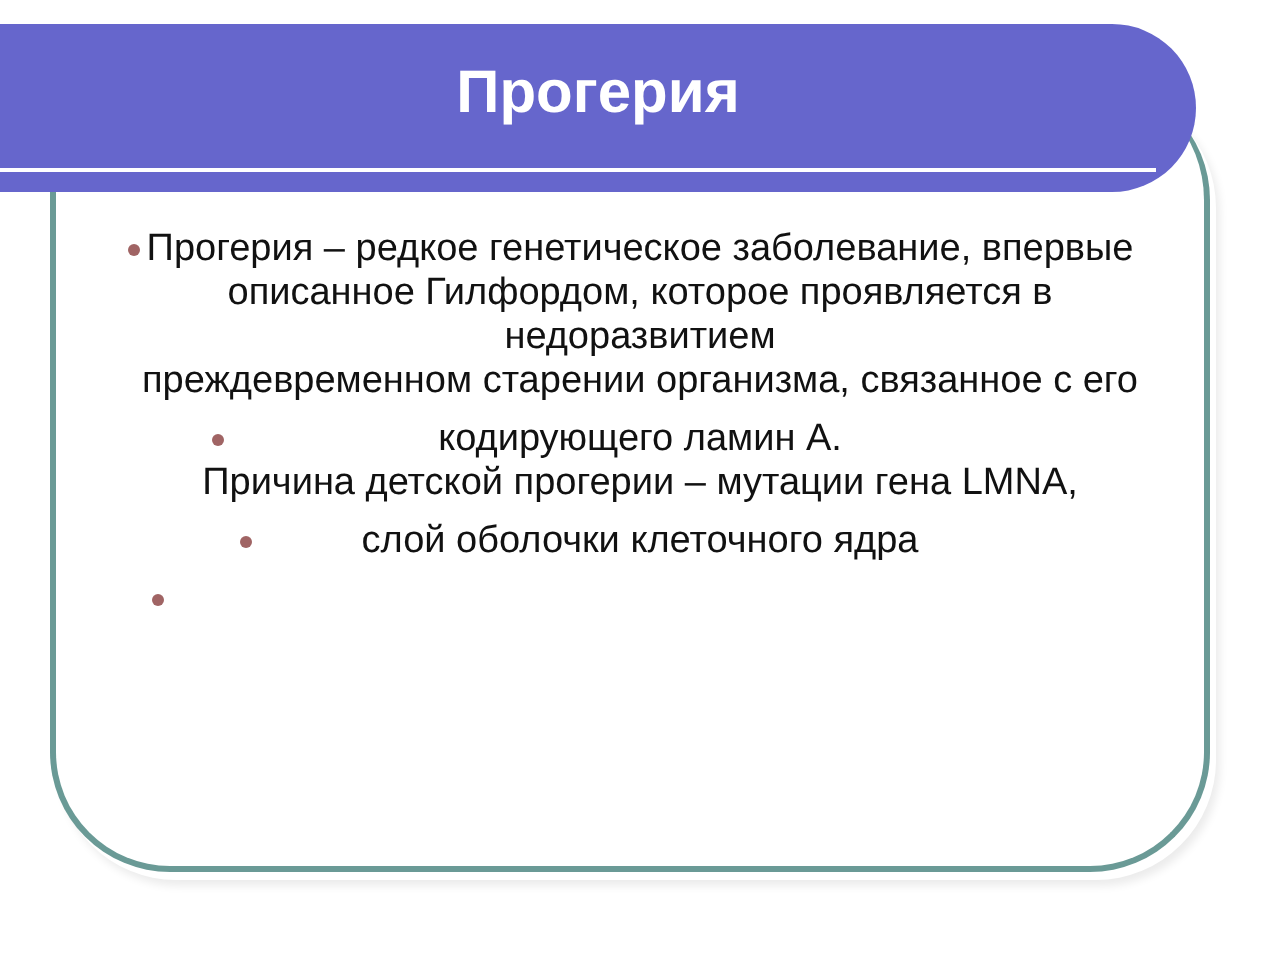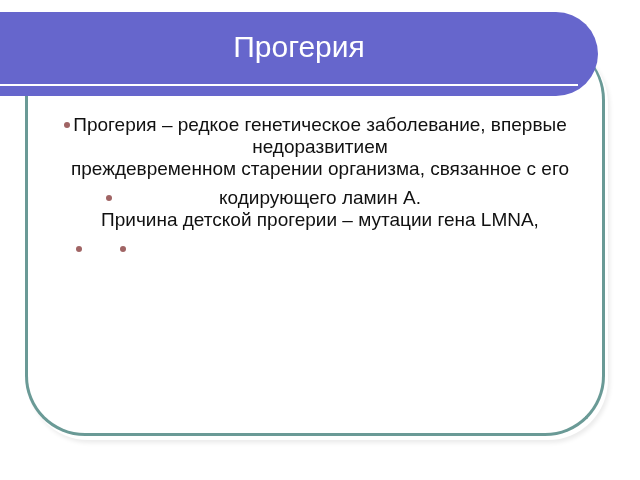--- a/index.html
+++ b/index.html
@@ -21,21 +21,21 @@
     box-shadow: 2px 3px 4px rgba(0,0,0,0.08);
   }
   .title-band {
     position: absolute; left: 0; top: 12px; width: 598px; height: 84px;
     background: #6666cc;
     border-radius: 0 42px 42px 0;
   }
   .title-text {
     position: absolute; left: 0; top: 12px; width: 598px; height: 70px;
     text-align: center; line-height: 70px;
-    color: #ffffff; font-weight: normal; font-size: 30px;
+    color: #ffffff; font-weight: bold; font-size: 30px;
   }
   .title-rule {
     position: absolute; left: 0; top: 84px; width: 578px; height: 2px;
     background: #ffffff;
   }
   .content {
     position: absolute; left: 40px; top: 114px; width: 560px;
   }
   .bullet-item {
     position: relative; text-align: center; font-size: 19px; line-height: 22px;
@@ -54,27 +54,29 @@
 <div class="frame"></div>
 
 <div class="title-band"></div>
 <div class="title-text">Прогерия</div>
 <div class="title-rule"></div>
 
 <div class="content">
   <div class="bullet-item">
     <span class="bullet-dot" style="left:24px; top:8px;"></span>
     <span class="line">Прогерия – редкое генетическое заболевание, впервые</span>
+    <span class="line">описанное Гилфордом, которое проявляется в</span>
     <span class="line">недоразвитием</span>
     <span class="line">преждевременном старении организма, связанное с его</span>
   </div>
   <div class="bullet-item">
     <span class="bullet-dot" style="left:66px; top:8px;"></span>
     <span class="line">кодирующего ламин А.</span>
     <span class="line">Причина детской прогерии – мутации гена LMNA,</span>
   </div>
   <div class="bullet-item">
     <span class="bullet-dot" style="left:80px; top:8px;"></span>
+    <span class="line">слой оболочки клеточного ядра</span>
   </div>
   <div class="bullet-item">
     <span class="bullet-dot" style="left:36px; top:8px;"></span>
   </div>
 </div>
 
 </body></html>

